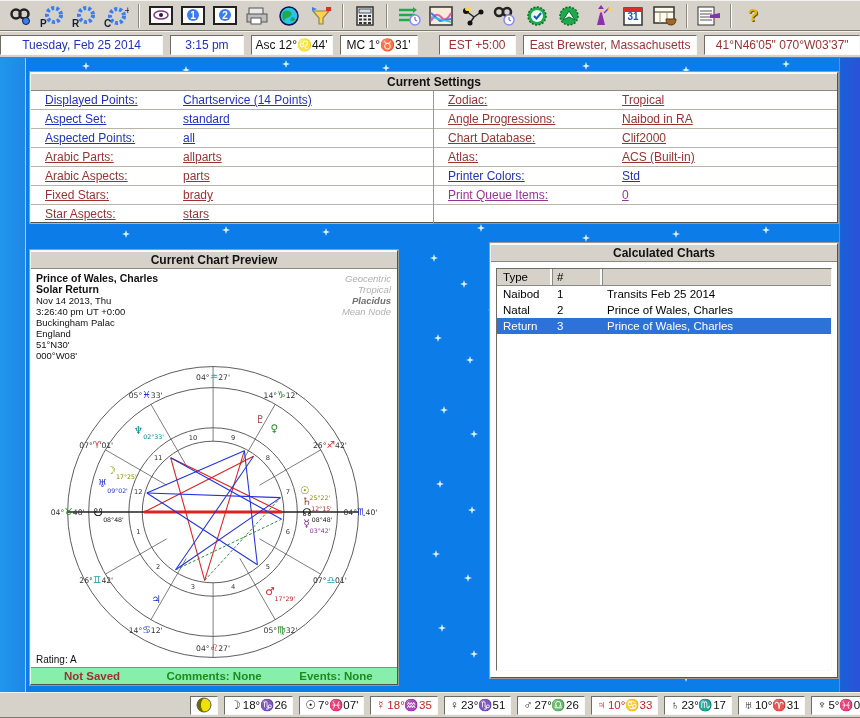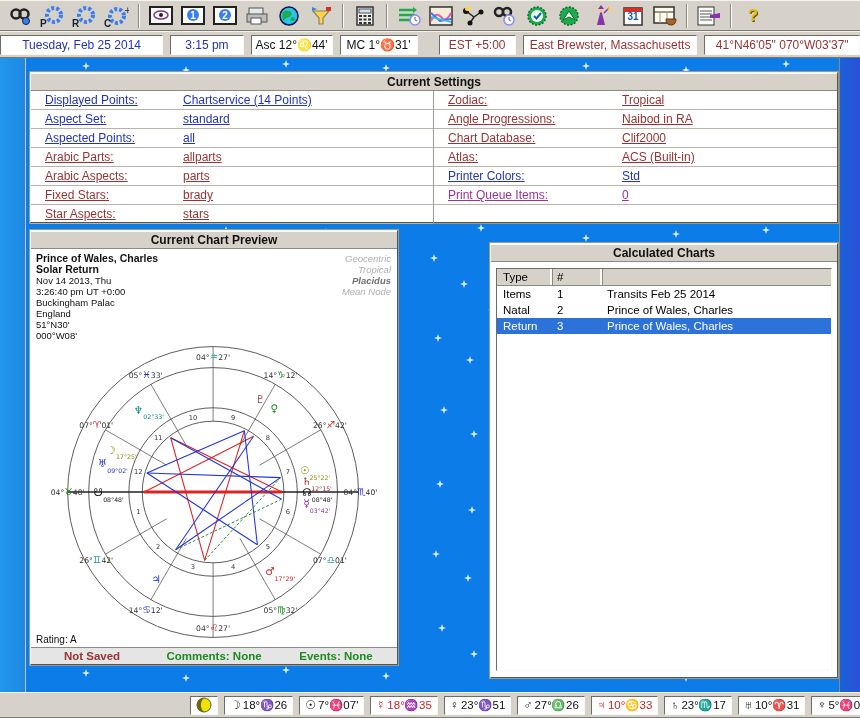--- a/index.html
+++ b/index.html
@@ -41,29 +41,29 @@
   .settings { left:30px; top:72px; width:808px; height:151px; }
   .setcols { display:flex; height:133px; }
   .setcol { width:50%; height:100%; }
   .setcol.first { border-right:1px solid #9a9a92; }
   .srow { height:19px; display:flex; align-items:center; border-bottom:1px solid #b8b4ac;
           font-size:12px; cursor:pointer;text-decoration:underline; }
   .srow .lbl { padding-left:14px; width:152px; }
   .setcol.second .srow .lbl { width:188px; }
   .srow .val { flex:1; }
   
-  .preview { left:30px; top:230px; width:368px; height:435px; }
+  .preview { left:30px; top:250px; width:368px; height:435px; }
   .pv-body { position:relative; width:100%; height:398px; background:#fff; overflow:hidden; }
   .pv-info { position:absolute; left:5px; top:4px; font-size:9.5px; line-height:11px; color:#111; }
   .pv-info .b { font-weight:bold; font-size:10.5px; }
   .pv-corner { position:absolute; right:6px; top:4px; text-align:right; font-size:9.5px;
                line-height:11px; font-style:italic; color:#b0b0b0; }
   .pv-corner .dk { color:#707070; font-weight:bold; }
   .pv-rating { position:absolute; left:5px; bottom:2px; font-size:10px; color:#111; }
-  .pv-foot { height:17px; background:#e5e5e5; border-top:1px solid #8a8a82;
+  .pv-foot { height:17px; background:#86efac; border-top:1px solid #8a8a82;
              display:flex; align-items:center; font-size:11.5px; font-weight:bold; }
   .pv-foot span { flex:1; text-align:center; }
   .wheel { position:absolute; left:2px; top:88px; }
   
   .charts { left:490px; top:243px; width:348px; height:435px; }
   .clist { position:absolute; left:5px; top:24px; right:5px; bottom:6px; background:#fff;
            border:1px solid; border-color:#6d6d66 #f8f8f4 #f8f8f4 #6d6d66; font-size:11.5px; }
   .crow { display:flex; height:16px; align-items:center; cursor:pointer; }
   .crow .c0 { width:56px; padding-left:6px; }
   .crow .c1 { width:50px; padding-left:4px; }
@@ -519,21 +519,21 @@
 </div>
 
 <div class="panel charts">
   <div class="phdr">Calculated Charts</div>
   <div class="clist">
     <div class="crow chead">
       <div class="c0">Type</div>
       <div class="c1">#</div>
     </div>
     <div class="crow">
-      <span class="c0">Items</span>
+      <span class="c0">Naibod</span>
       <span class="c1">1</span>
       <span class="c2">Transits Feb 25 2014</span>
     </div>
     <div class="crow">
       <span class="c0">Natal</span>
       <span class="c1">2</span>
       <span class="c2">Prince of Wales, Charles</span>
     </div>
     <div class="crow sel">
       <span class="c0">Return</span>

